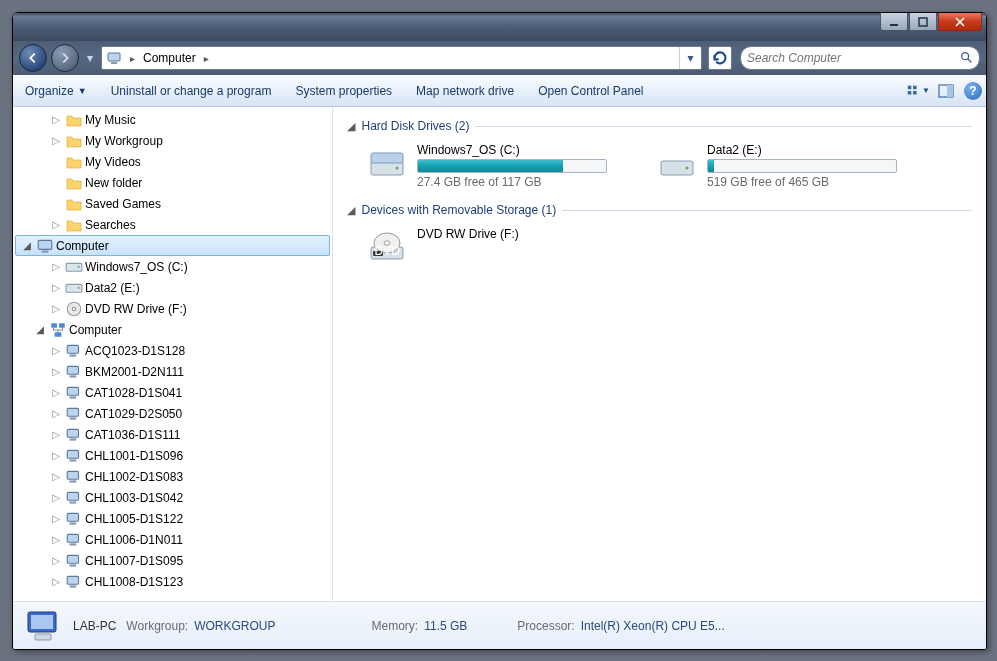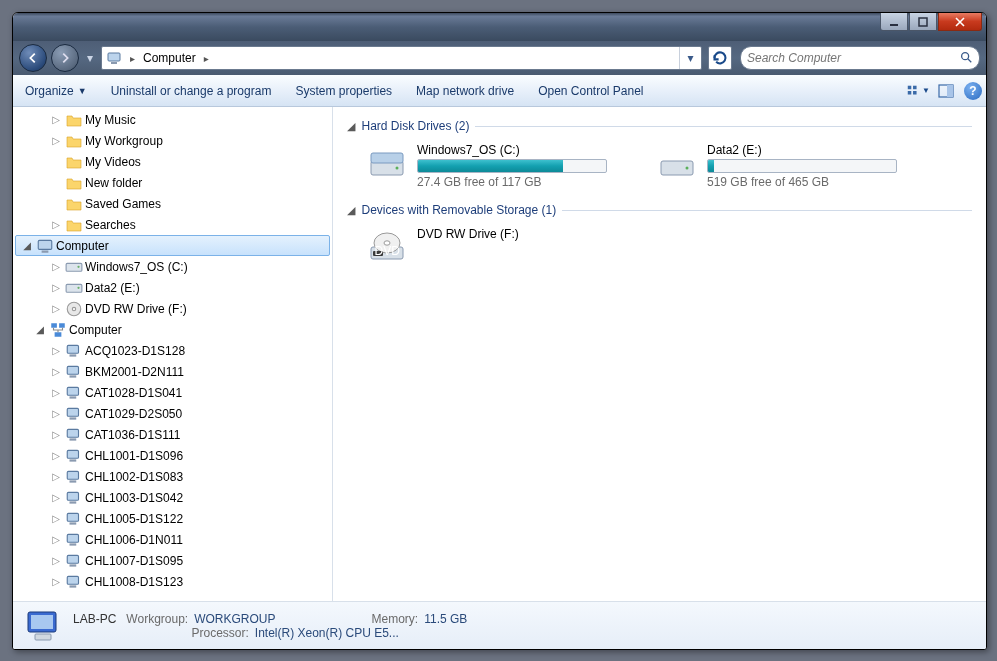--- a/index.html
+++ b/index.html
@@ -65,21 +65,21 @@
 .drive-icon { width:40px; height:40px; display:flex; align-items:center; justify-content:center; }
 .drive-info { flex:1; display:flex; flex-direction:column; gap:2px; }
 .drive-name { color:#000; }
 .drive-bar { width:190px; height:14px; border:1px solid #a8b4c4; border-radius:2px; background:#f4f6f8; overflow:hidden; }
 .drive-bar-fill { height:100%; background:linear-gradient(to bottom,#3dc0ce,#13a0b0 50%,#0d8a98); }
 .drive-free { color:#6a6a6a; font-size:12px; }
 
 
 .details-pane { height:48px; border-top:1px solid #d8e0ea; background:linear-gradient(to bottom,#f4f8fd,#e6eef8); display:flex; align-items:center; padding:0 10px; gap:10px; }
 .dp-icon { width:40px; height:40px; }
-.dp-text { display:flex; flex-direction:column;align-items:center; }
+.dp-text { display:flex; flex-direction:row; }
 .dp-row { display:flex; gap:6px; font-size:11px; }
 .dp-label { color:#6a6a6a; }
 .dp-val { color:#2a4a7a; }
 .dp-name { color:#333; font-size:12px; margin-right:4px; }
 .dp-mem { margin-left:90px; }
 
 
 .i-folder { fill:#fbd56b; stroke:#d9a326; stroke-width:0.6; }
 </style>
 </head>

